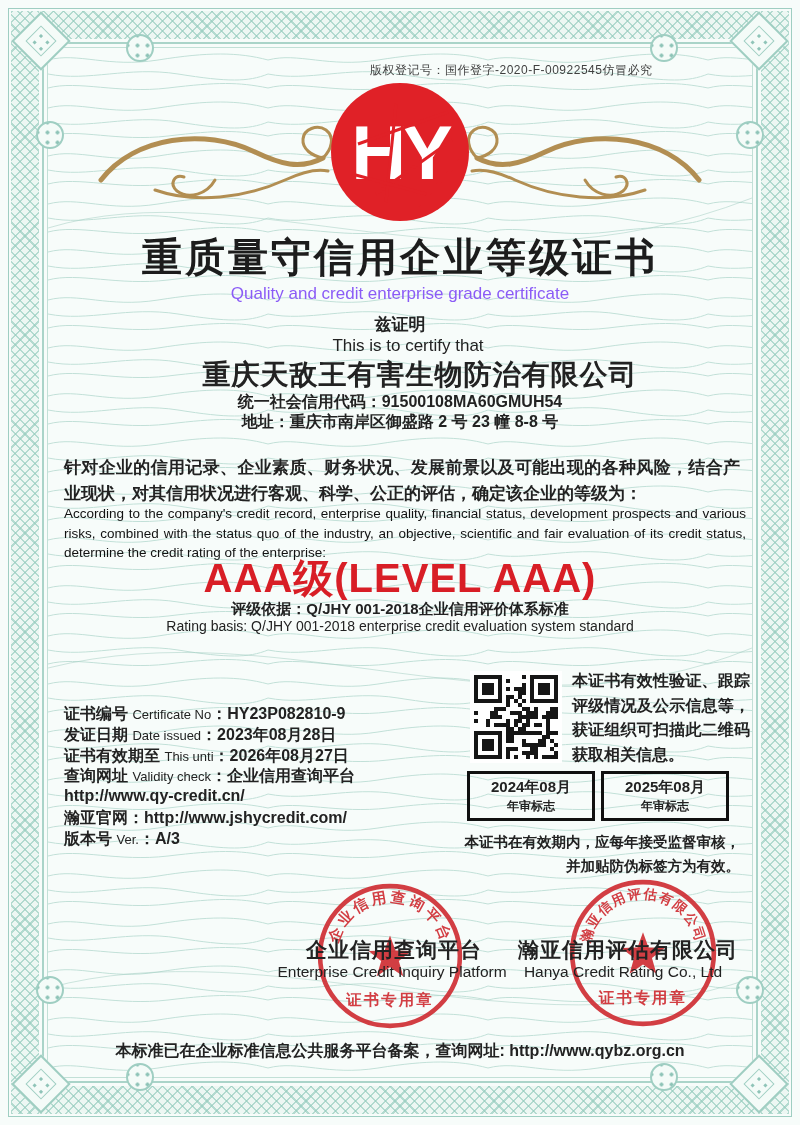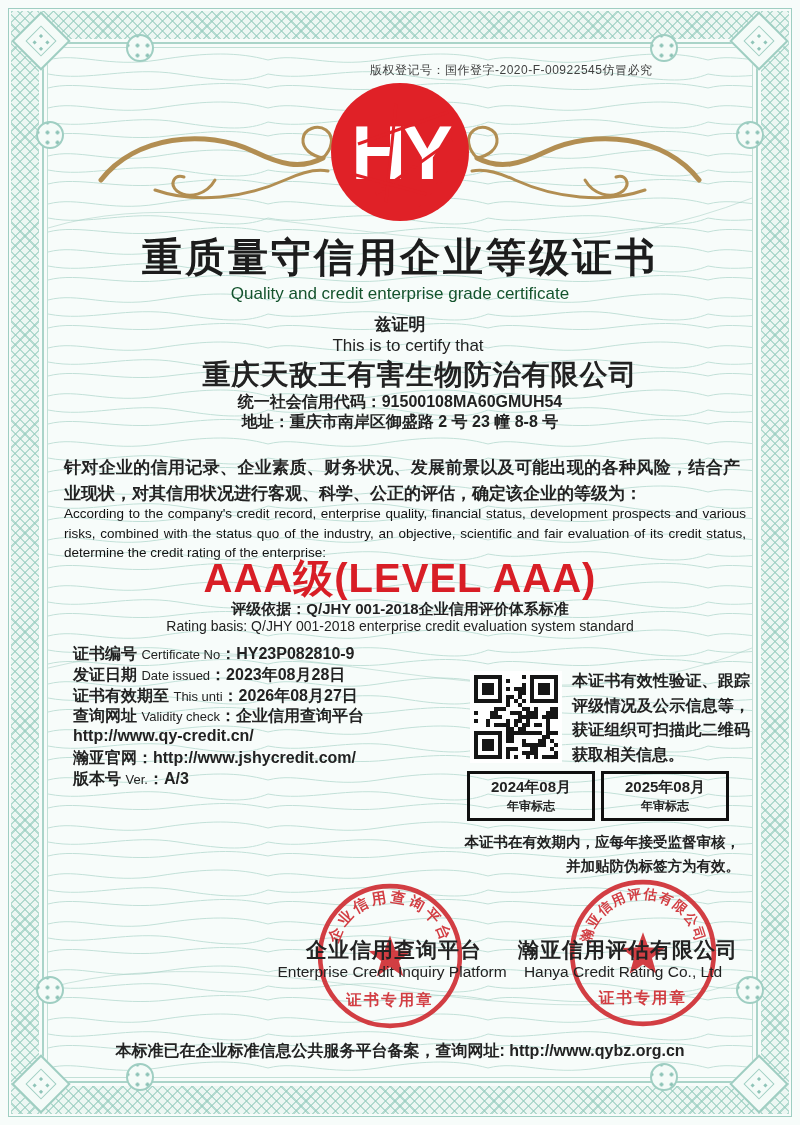--- a/index.html
+++ b/index.html
@@ -24,33 +24,33 @@
   .diamond{position:absolute;width:38px;height:38px;background:#f4fbf8;border:2px solid #9fcec2;transform:rotate(45deg);}
   .diamond .di{position:absolute;inset:8px;border:1.5px solid #9fcec2;
       background-image:radial-gradient(circle, #8fc4b8 1.6px, transparent 1.8px);
       background-size:9px 9px;background-position:2px 2px;}
   .btn-circ{position:absolute;width:24px;height:24px;border-radius:50%;background:#f4fbf8;border:2px solid #9fcec2;
       background-image:radial-gradient(circle, #8fc4b8 1.8px, transparent 2px);
       background-size:10px 10px;background-position:4.5px 4.5px;}
   
   .copyright{left:370px;top:62px;font-size:12px;color:#3f3f3f;letter-spacing:.5px;}
   .title{left:0;right:0;top:230px;text-align:center;font-size:40px;font-weight:bold;color:#1c1c1c;letter-spacing:3px;}
-  .subtitle{left:0;right:0;top:284px;text-align:center;font-size:17px;color:#14532d;}
+  .subtitle{left:0;right:0;top:284px;text-align:center;font-size:17px;color:#8b5cf6;}
   .certify-cn{left:0;right:0;top:313px;text-align:center;font-size:17px;font-weight:bold;}
   .certify-en{left:16px;right:0;top:336px;text-align:center;font-size:17px;}
   .company{left:0;right:0;top:356px;text-align:center;font-size:28px;font-weight:900;letter-spacing:1px;margin-left:40px;}
   .ccode{left:0;right:0;top:392px;text-align:center;font-size:16px;font-weight:bold;}
   .addr{left:0;right:0;top:412px;text-align:center;font-size:16px;font-weight:bold;}
   .para-cn{left:64px;width:676px;top:455px;font-size:17px;font-weight:bold;line-height:1.5;text-align:justify;}
   .para-en{left:64px;width:682px;top:504px;font-size:13.5px;line-height:1.45;text-align:justify;color:#111;}
   .grade{left:0;right:0;top:551px;text-align:center;font-size:40px;font-weight:900;color:#d81e26;letter-spacing:1px;}
   .basis-cn{left:0;right:0;top:600px;text-align:center;font-size:15px;font-weight:bold;}
   .basis-en{left:0;right:0;top:618px;text-align:center;font-size:14px;}
   
-  .details{left:64px;top:644px;width:390px;margin-left:9px;}
+  .details{left:64px;top:704px;width:390px;}
   .detail-row{height:20.8px;white-space:nowrap;}
   .detail-row .cn{font-size:16px;font-weight:bold;}
   .detail-row .en{font-size:13px;font-weight:normal;}
   .detail-row .val{font-size:16px;font-weight:bold;}
   
   .qr-box{left:470px;top:671px;width:92px;height:92px;background:#fff;padding:0;}
   .qr-grid{position:absolute;left:4px;top:4px;display:grid;grid-template-columns:repeat(21,4px);grid-auto-rows:4px;}
   .qr-grid div{width:4px;height:4px;}
   .qr-grid div.b{background:#161616;}
   .qr-note{left:572px;top:669px;width:178px;font-size:16px;font-weight:bold;line-height:24.5px;text-align:justify;}

